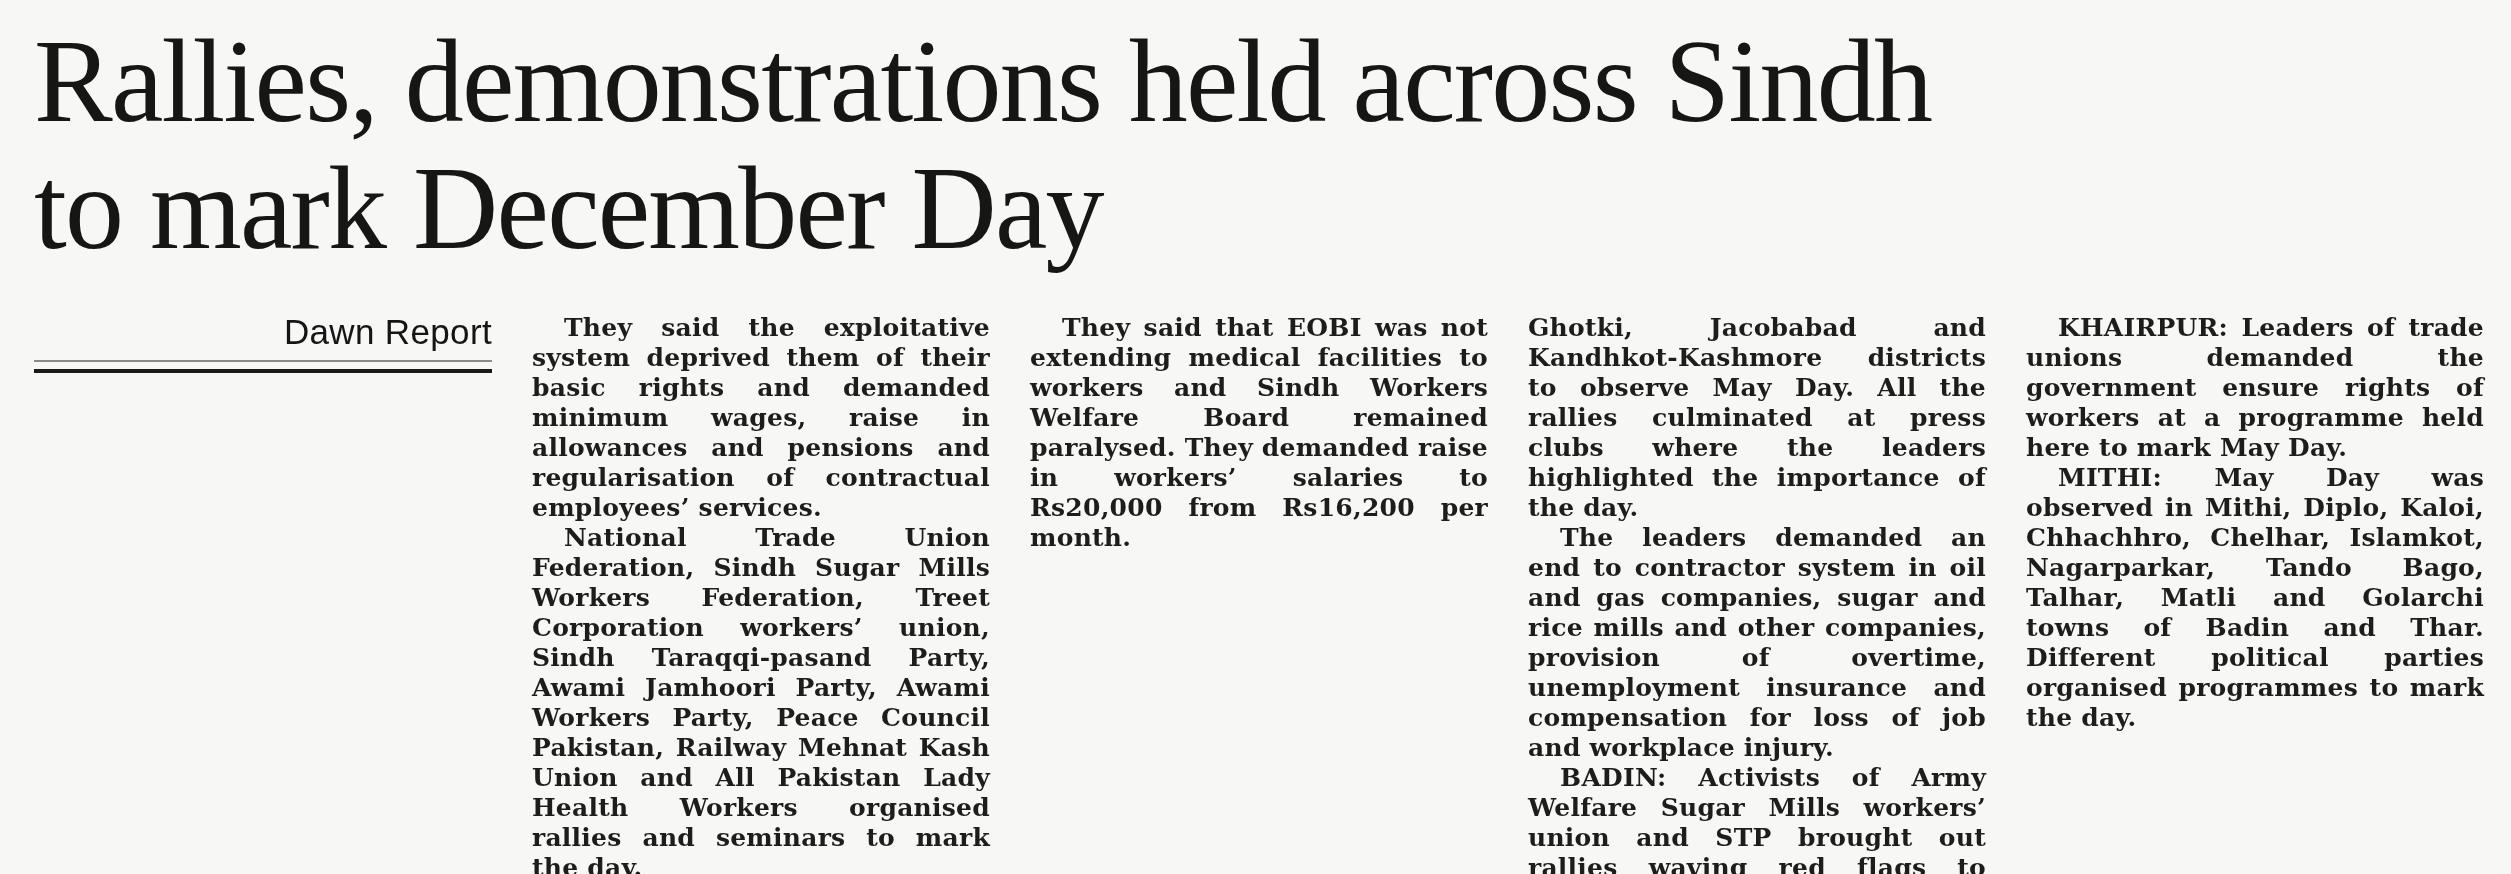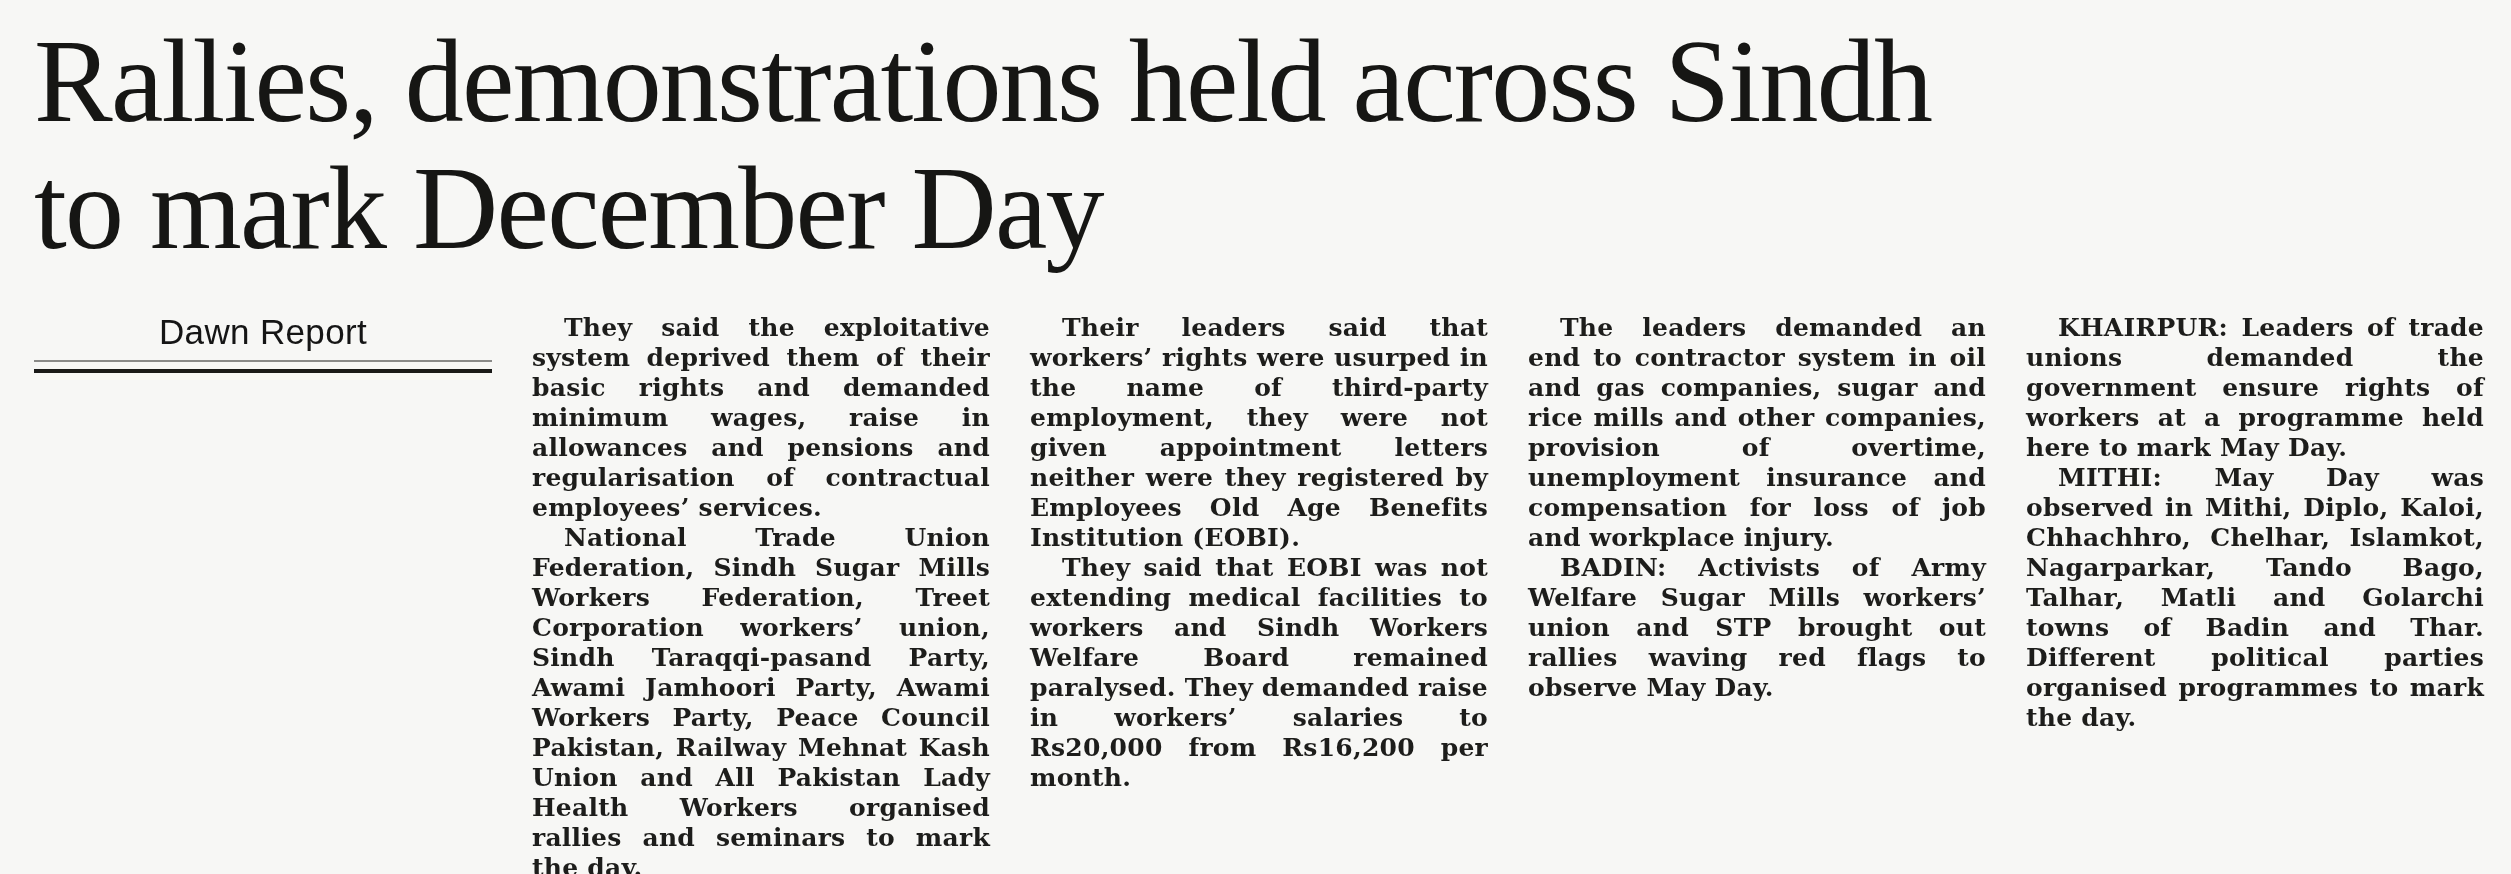--- a/index.html
+++ b/index.html
@@ -38,21 +38,21 @@
   }
   .col {
     width: 458px;
     flex: 0 0 458px;
     font-size: 25px;
     line-height: 30px;
     text-align: justify;
     letter-spacing: 0.01em;
   }
   .byline-wrap {
-    text-align: center;
+    text-align: right;
   }
   .byline {
     font-family: "Liberation Sans", "DejaVu Sans", sans-serif;
     font-size: 35px;
     line-height: 38px;
     color: #151515;
     letter-spacing: 0.01em;
   }
   .byline-rule {
     margin-top: 9px;
@@ -93,25 +93,25 @@
         <div class="byline-rule"></div>
       </div>
     </div>
 
     <div class="col">
       <p>They said the exploitative system deprived them of their basic rights and demanded minimum wages, raise in allowances and pensions and regularisation of contractual employees’ services.</p>
       <p>National Trade Union Federation, Sindh Sugar Mills Workers Federation, Treet Corporation workers’ union, Sindh Taraqqi-pasand Party, Awami Jamhoori Party, Awami Workers Party, Peace Council Pakistan, Railway Mehnat Kash Union and All Pakistan Lady Health Workers organised rallies and seminars to mark the day.</p>
     </div>
 
     <div class="col">
-      <p>Their leaders said that workers’ rights were usurped in the name of third-party employment, they were not given appointment letters neither were they registered by Employees Old Age Benefits Institution (EOBI).</p>
       <p>They said that EOBI was not extending medical facilities to workers and Sindh Workers Welfare Board remained paralysed. They demanded raise in workers’ salaries to Rs20,000 from Rs16,200 per month.</p>
     </div>
 
     <div class="col">
+      <p class="noindent">Ghotki, Jacobabad and Kandhkot-Kashmore districts to observe May Day. All the rallies culminated at press clubs where the leaders highlighted the importance of the day.</p>
       <p>The leaders demanded an end to contractor system in oil and gas companies, sugar and rice mills and other companies, provision of overtime, unemployment insurance and compensation for loss of job and workplace injury.</p>
       <p>BADIN: Activists of Army Welfare Sugar Mills workers’ union and STP brought out rallies waving red flags to observe May Day.</p>
     </div>
 
     <div class="col">
       <p>KHAIRPUR: Leaders of trade unions demanded the government ensure rights of workers at a programme held here to mark May Day.</p>
       <p>MITHI: May Day was observed in Mithi, Diplo, Kaloi, Chhachhro, Chelhar, Islamkot, Nagarparkar, Tando Bago, Talhar, Matli and Golarchi towns of Badin and Thar. Different political parties organised programmes to mark the day.</p>
     </div>
 
   </div>

